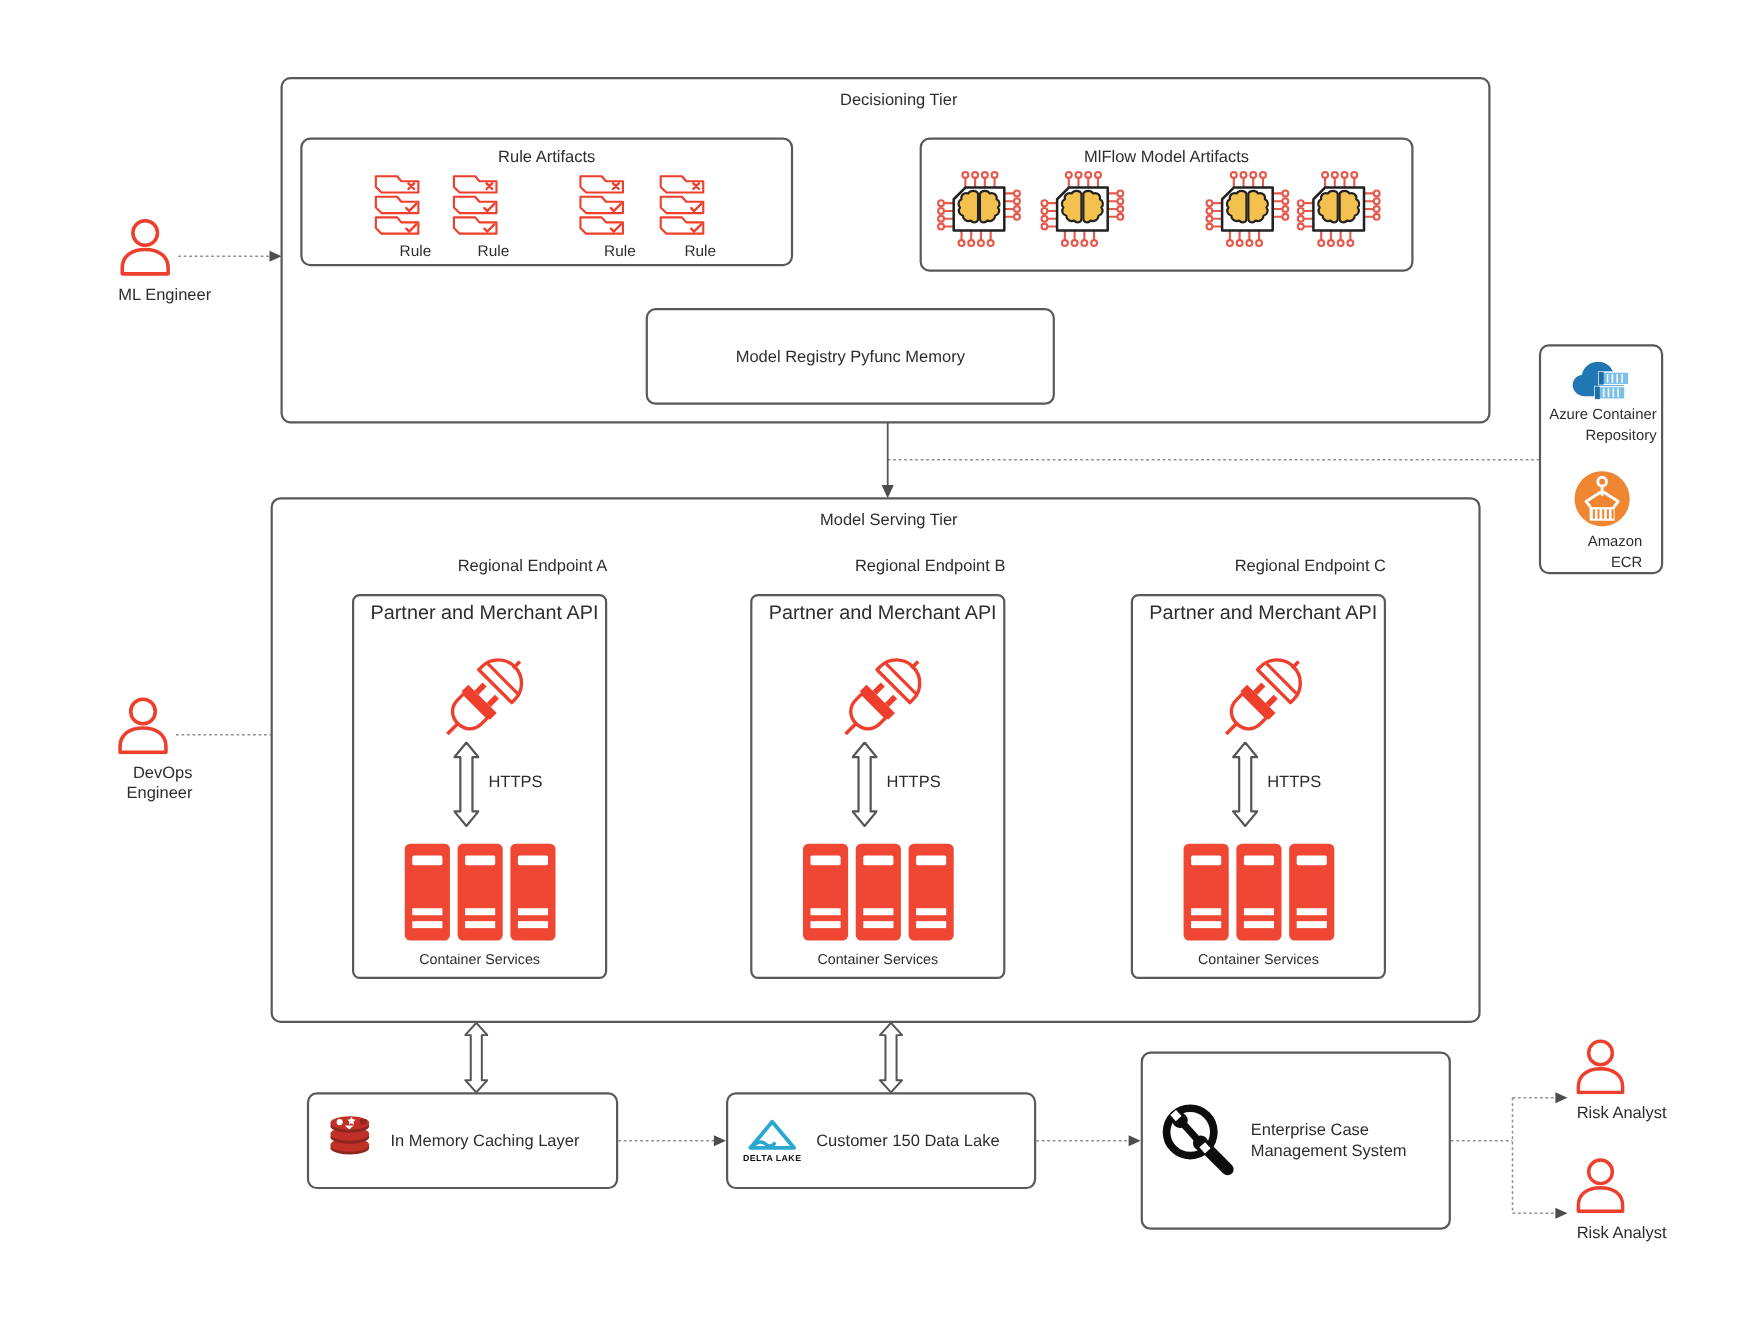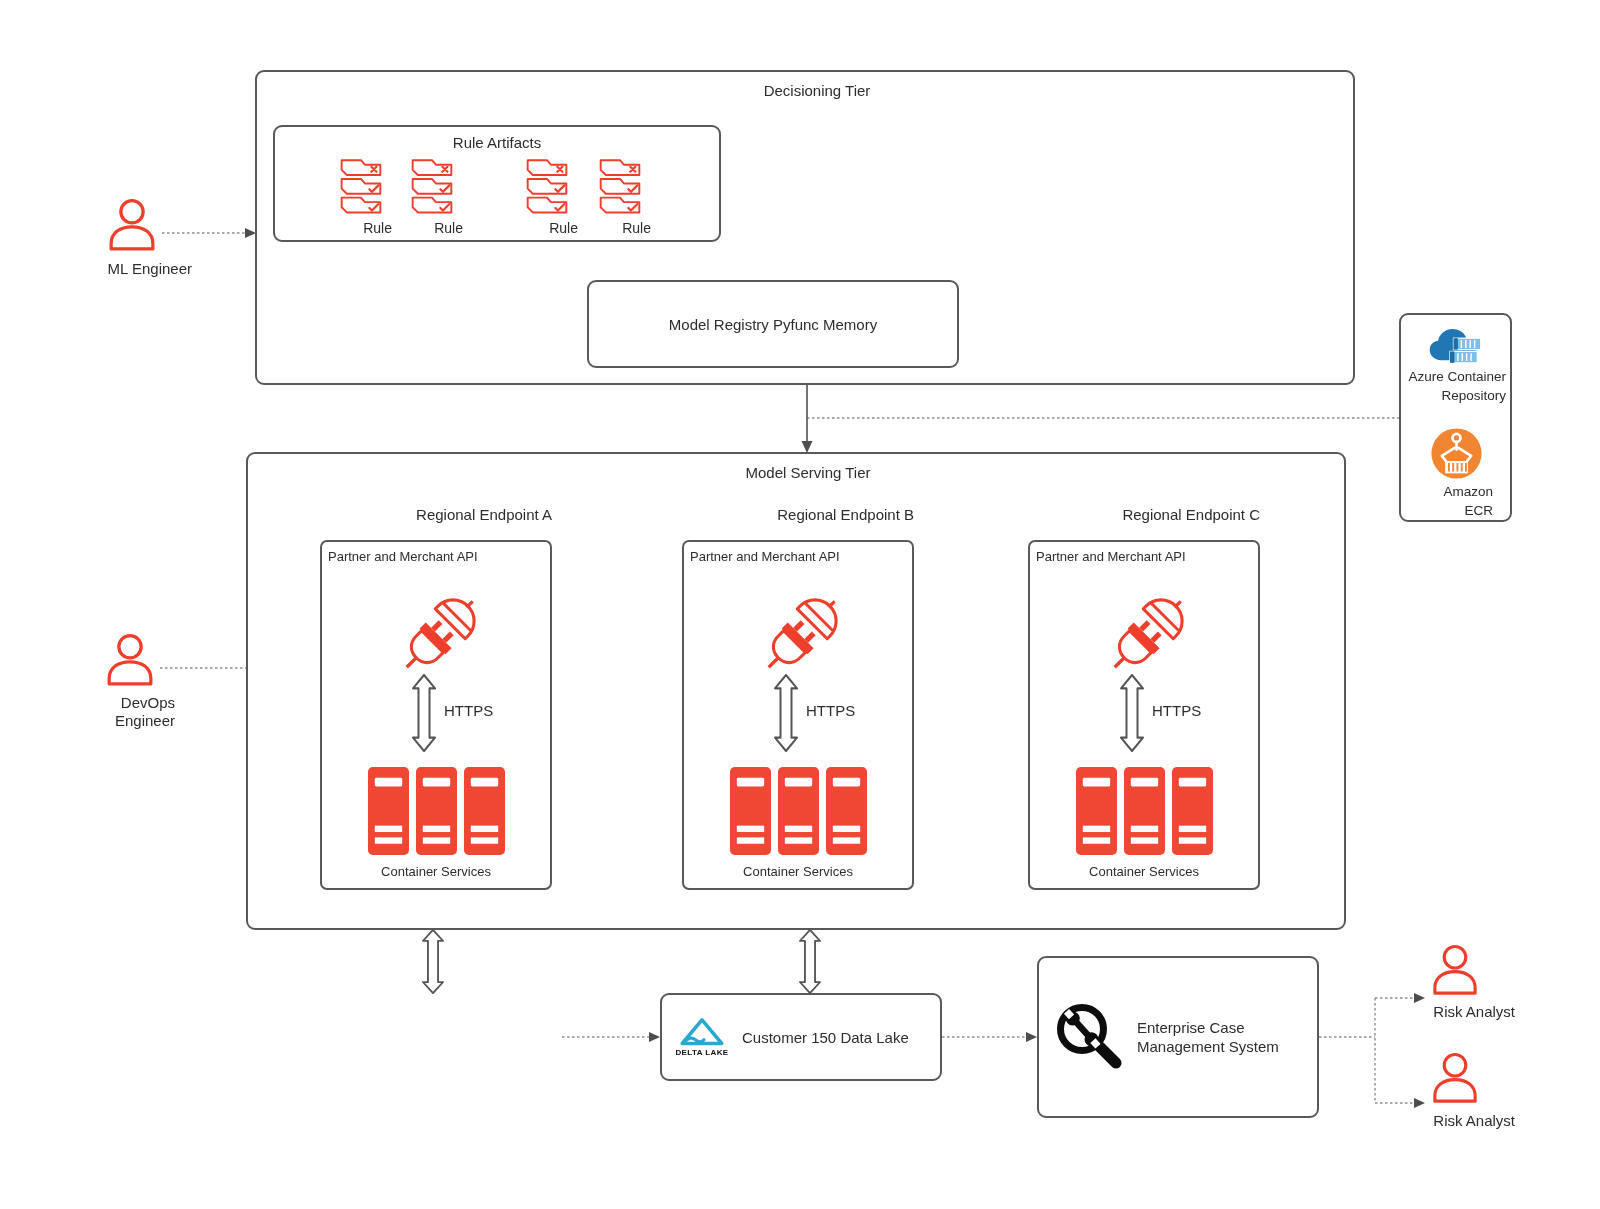--- a/index.html
+++ b/index.html
@@ -7,21 +7,21 @@
          font-family:"Liberation Sans",sans-serif;color:#2d2d2d;}
   .box{position:absolute;box-sizing:border-box;background:#fff;border:2px solid #595959;
        border-radius:9px;z-index:2;}
   .tier-title{position:absolute;top:10px;left:0;width:100%;text-align:center;font-size:15px;padding-left:12px;}
   .sub-title{position:absolute;top:7px;left:0;width:100%;text-align:center;font-size:15px;}
   .lbl{position:absolute;text-align:right;font-size:15px;line-height:18px;z-index:3;}
   svg.icon{position:absolute;z-index:3;}
   .overlay{position:absolute;left:0;top:0;z-index:1;}
   
   .endpoint{top:86px;width:232px;height:350px;border-radius:7px;}
-  .ep-api{position:absolute;top:6px;left:6px;right:6px;text-align:left;font-size:13px;line-height:18px;}
+  .ep-api{position:absolute;top:6px;left:6px;right:6px;text-align:right;font-size:18px;line-height:18px;}
   .ep-plug{position:absolute;left:66px;top:44px;width:100px;height:100px;}
   .ep-varrow{position:absolute;left:90px;top:132px;width:24px;height:78px;}
   .ep-https{position:absolute;left:122px;top:160px;font-size:15px;}
   .ep-servers{position:absolute;left:0;top:224px;width:100%;display:flex;justify-content:center;gap:5px;}
   .ep-servers svg{width:43px;height:90px;}
   .ep-cont{position:absolute;bottom:9px;left:0;width:100%;text-align:center;font-size:13px;}
   
   .hbox{display:flex;align-items:center;padding:0 12px;gap:12px;}
   .hbox .txt{font-size:15px;line-height:19px;}
   .delta-badge{font-size:8px;font-weight:bold;letter-spacing:.4px;color:#111;text-align:center;margin-top:1px;}
@@ -223,20 +223,35 @@
         </svg>
       <svg class="icon" style="left:314px;top:30px;width:62px;height:58px">
           <use href="#i-rule"></use>
         </svg>
       <div class="lbl" style="left:55px;top:92px;width:62px;font-size:14px">Rule</div>
       <div class="lbl" style="left:126px;top:92px;width:62px;font-size:14px">Rule</div>
       <div class="lbl" style="left:241px;top:92px;width:62px;font-size:14px">Rule</div>
       <div class="lbl" style="left:314px;top:92px;width:62px;font-size:14px">Rule</div>
     </div>
 
+    <div class="box" style="left:579px;top:53px;width:449px;height:122px">
+      <div class="sub-title">MlFlow Model Artifacts</div>
+      <svg class="icon" style="left:6px;top:22px;width:92px;height:82px">
+          <use href="#i-brain"></use>
+        </svg>
+      <svg class="icon" style="left:100px;top:22px;width:92px;height:82px">
+          <use href="#i-brain"></use>
+        </svg>
+      <svg class="icon" style="left:250px;top:22px;width:92px;height:82px">
+          <use href="#i-brain"></use>
+        </svg>
+      <svg class="icon" style="left:333px;top:22px;width:92px;height:82px">
+          <use href="#i-brain"></use>
+        </svg>
+    </div>
 
     <div class="box" style="left:330px;top:208px;width:372px;height:88px;display:flex;align-items:center;justify-content:center">
       <span style="font-size:15px">Model Registry Pyfunc Memory</span>
     </div>
   </div>
 
   <div class="box" style="left:1399px;top:313px;width:113px;height:209px">
     <svg class="icon" style="left:27px;top:10px;width:58px;height:44px">
         <use href="#i-azure"></use>
       </svg>
@@ -317,20 +332,26 @@
             <use href="#i-server"></use>
           </svg>
         <svg>
             <use href="#i-server"></use>
           </svg>
       </div>
       <div class="ep-cont">Container Services</div>
     </div>
   </div>
 
+  <div class="box hbox" style="left:279px;top:993px;width:283px;height:88px">
+    <svg style="width:50px;height:46px;flex:none">
+        <use href="#i-redis"></use>
+      </svg>
+    <span class="txt">In Memory Caching Layer</span>
+  </div>
 
   <div class="box hbox" style="left:660px;top:993px;width:282px;height:88px">
     <div style="flex:none;width:56px">
       <svg style="width:46px;height:30px;display:block;margin:0 auto">
           <use href="#i-delta"></use>
         </svg>
       <div class="delta-badge">DELTA LAKE</div>
     </div>
     <span class="txt">Customer 150 Data Lake</span>
   </div>

